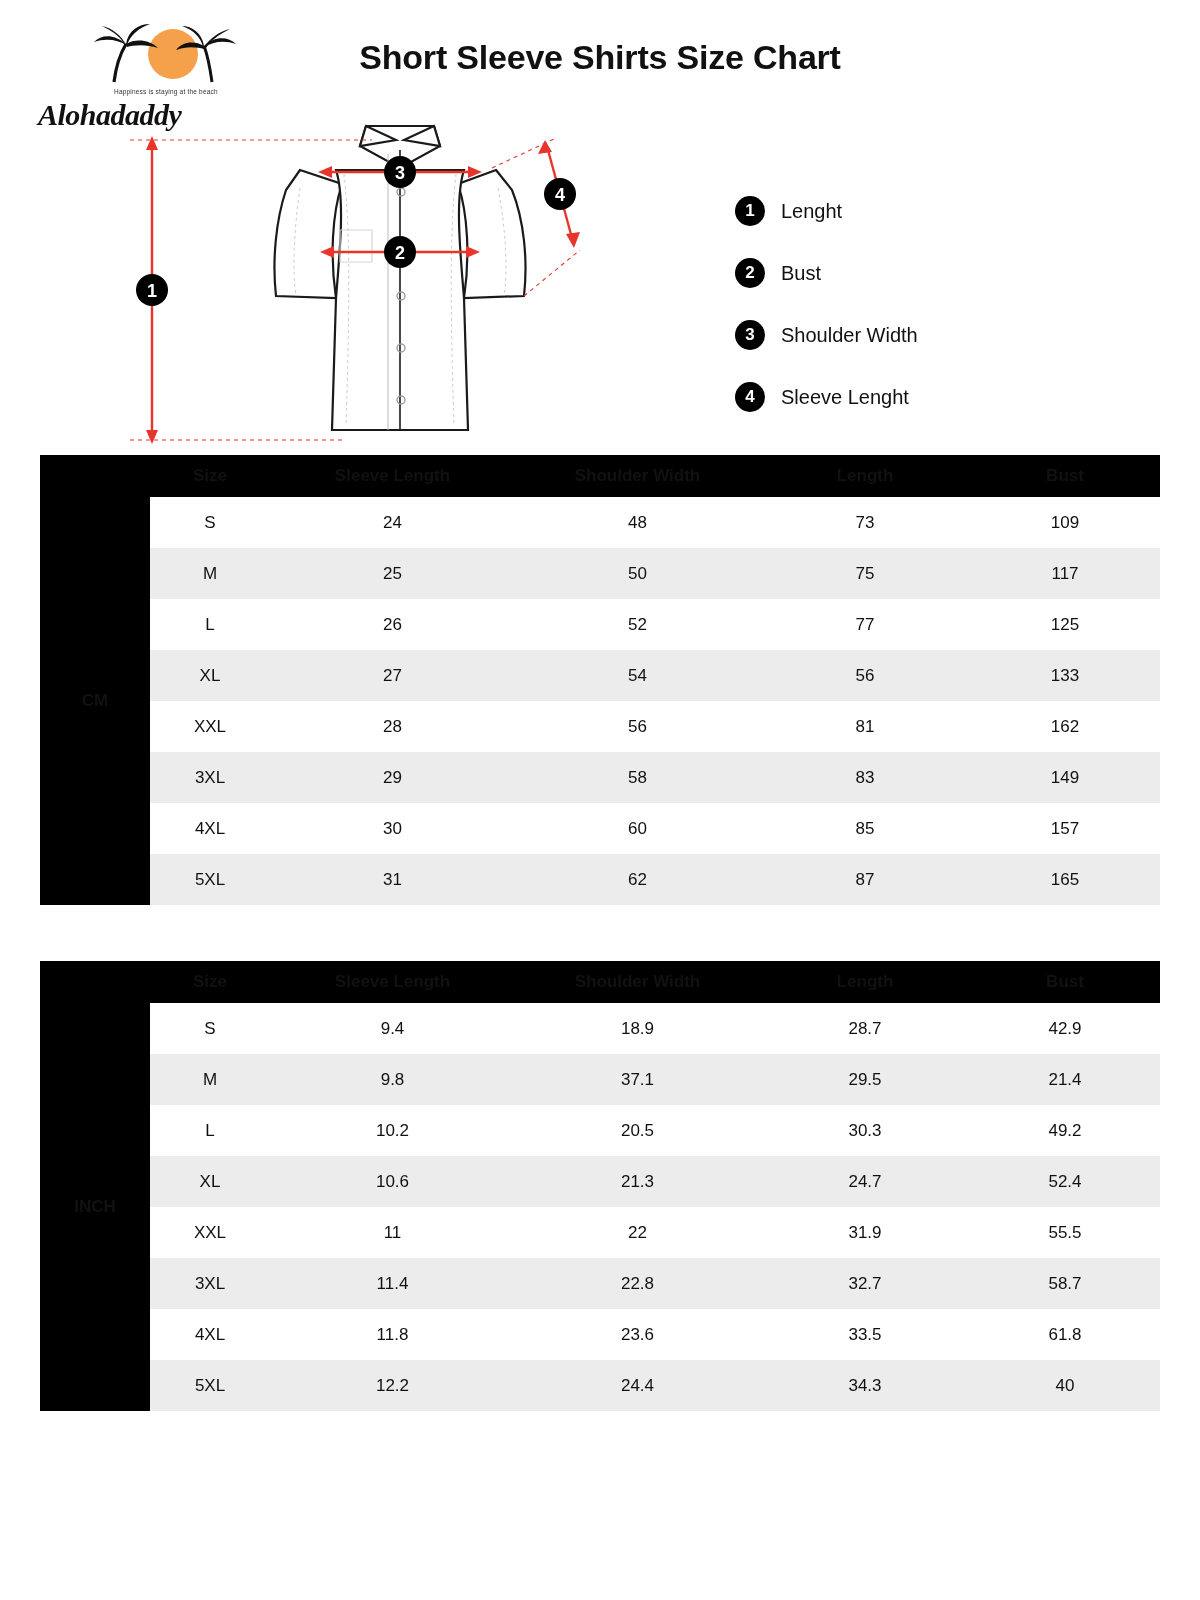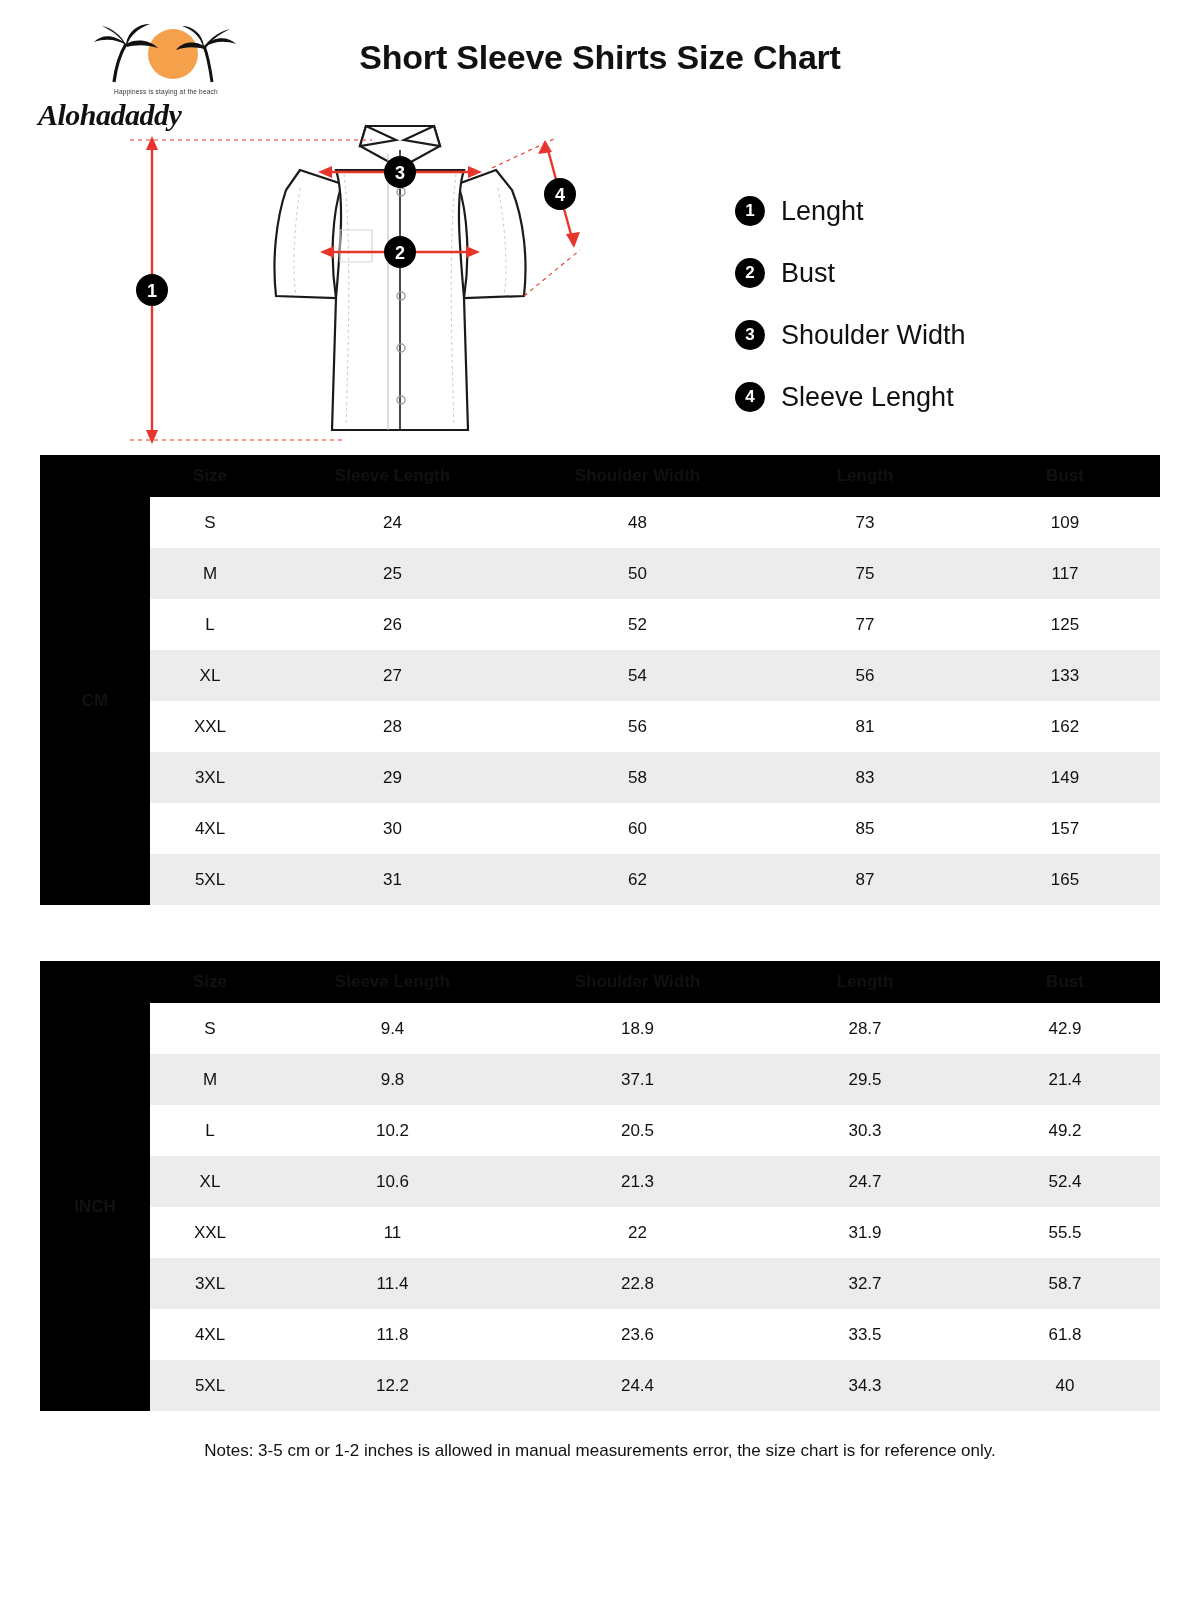--- a/index.html
+++ b/index.html
@@ -75,21 +75,21 @@
     border-radius: 50%;
     background: #000;
     color: #fff;
     font-size: 17px;
     font-weight: bold;
     display: flex; align-items: center; justify-content: center;
     margin-right: 16px;
     flex: 0 0 auto;
   }
   .legend-label {
-    font-size: 27px;
+    font-size: 20px;
     color: #111;
   }
 
   
   .table-block {
     position: relative;
     margin: 0 40px;
   }
   table.size-table {
     width: 1120px;
@@ -438,15 +438,14 @@
           <td>5XL</td>
           <td>12.2</td>
           <td>24.4</td>
           <td>34.3</td>
           <td>40</td>
         </tr>
       </tbody>
     </table>
   </div>
 
-  <div class="notes">Notes: 3-5 cm or 1-2 inches is allowed in manual measurements error, the size chart is for reference only.</div>
 
 </div>
 
 </body></html>

